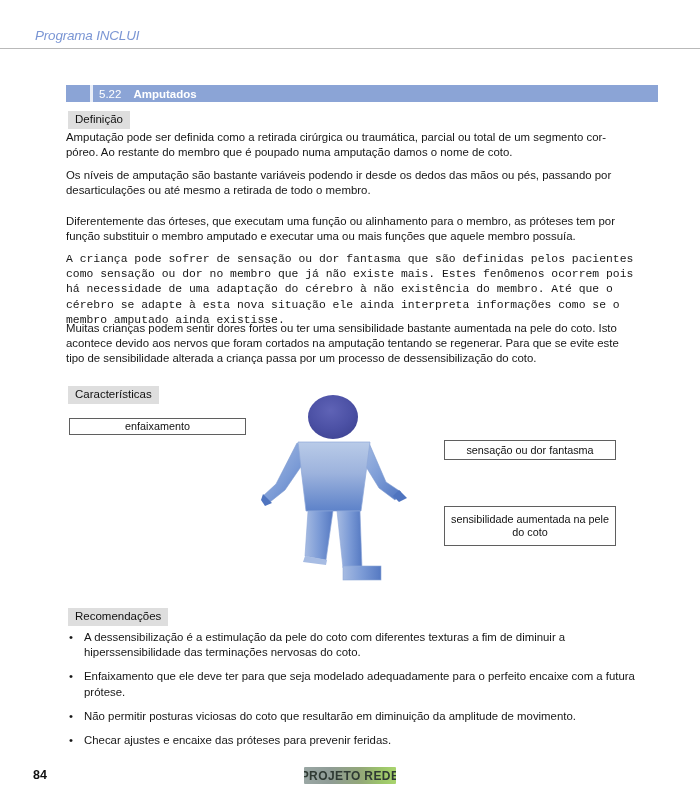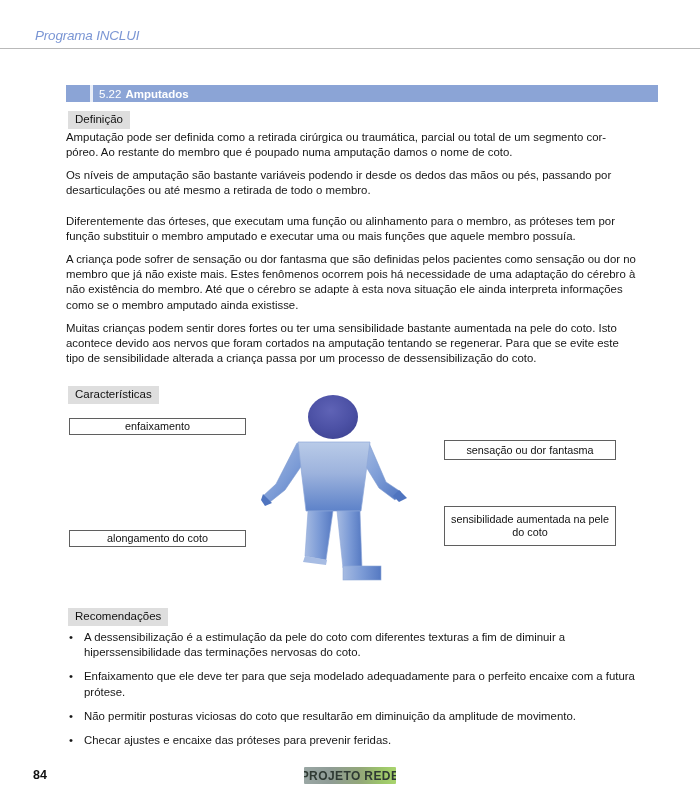--- a/index.html
+++ b/index.html
@@ -65,21 +65,21 @@
   .section-num {
     font-size: 11.5px;
     color: #ffffff;
     margin-left: 6px;
     white-space: nowrap;
   }
   .section-name {
     font-size: 11.5px;
     color: #ffffff;
     font-weight: bold;
-    margin-left: 4px;
+    margin-left: 12px;
     white-space: nowrap;
   }
 
   
   .chip {
     display: inline-block;
     background: #dedede;
     color: #111;
     font-size: 11.5px;
     padding: 2px 7px 3px 7px;
@@ -96,21 +96,21 @@
     left: 66px;
     width: 570px;
     font-size: 11.4px;
     line-height: 15.2px;
     color: #161616;
     text-align: left;
   }
   .p1 { top: 130px; }
   .p2 { top: 168px; }
   .p3 { top: 214px; }
-  .p4 { top: 252px; }
+  .p4 { top: 252px; font-family: Liberation Mono, monospace; }
   .p5 { top: 321px; }
 
   
   .diagram {
     position: absolute;
     left: 66px;
     top: 408px;
     width: 568px;
     height: 190px;
   }
@@ -221,21 +221,20 @@
 <div class="para p4">A criança pode sofrer de sensação ou dor fantasma que são definidas pelos pacientes como sensação ou dor no membro que já não existe mais. Estes fenômenos ocorrem pois há necessidade de uma adaptação do cérebro à não existência do membro. Até que o cérebro se adapte à esta nova situação ele ainda interpreta informações como se o membro amputado ainda existisse.</div>
 <div class="para p5">Muitas crianças podem sentir dores fortes ou ter uma sensibilidade bastante aumentada na pele do coto. Isto acontece devido aos nervos que foram cortados na amputação tentando se regenerar. Para que se evite este tipo de sensibilidade alterada a criança passa por um processo de dessensibilização do coto.</div>
 
 <div class="chip chip-caracteristicas">Características</div>
 
 <div class="diagram">
 
   <div class="labelbox lb-enfaixamento">enfaixamento</div>
 
 
-  <div class="labelbox lb-alongamento">alongamento do coto</div>
 
   <div class="labelbox lb-sensacao">sensação ou dor fantasma</div>
 
   <div class="labelbox lb-sensibilidade">sensibilidade aumentada na pele do coto</div>
 
   <div class="figure-wrap">
     <svg width="170" height="200" viewBox="0 0 170 200" xmlns="http://www.w3.org/2000/svg">
       <defs>
         <linearGradient id="gBody" x1="0" y1="0" x2="0" y2="1">
           <stop offset="0%" stop-color="#b9cbe8"></stop>

